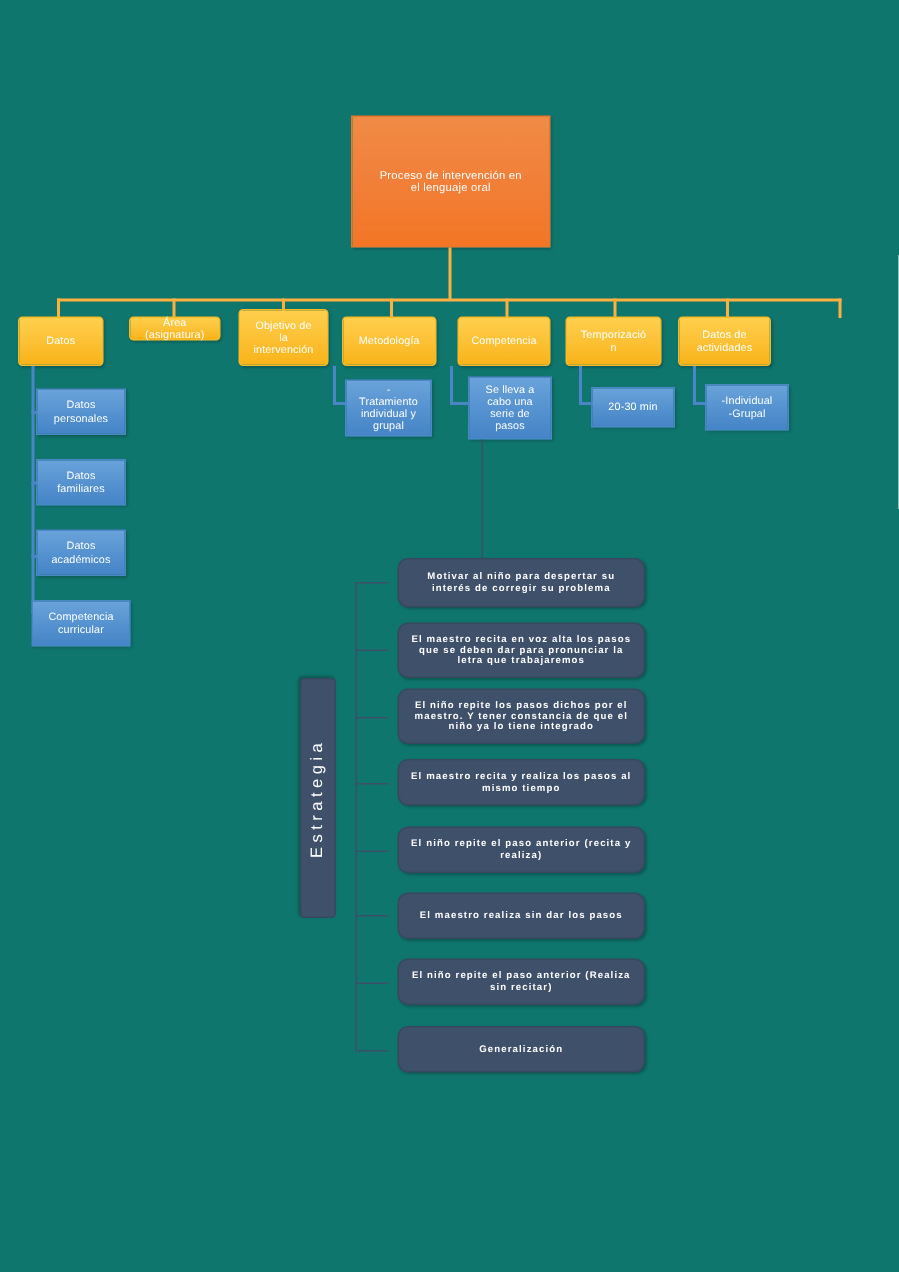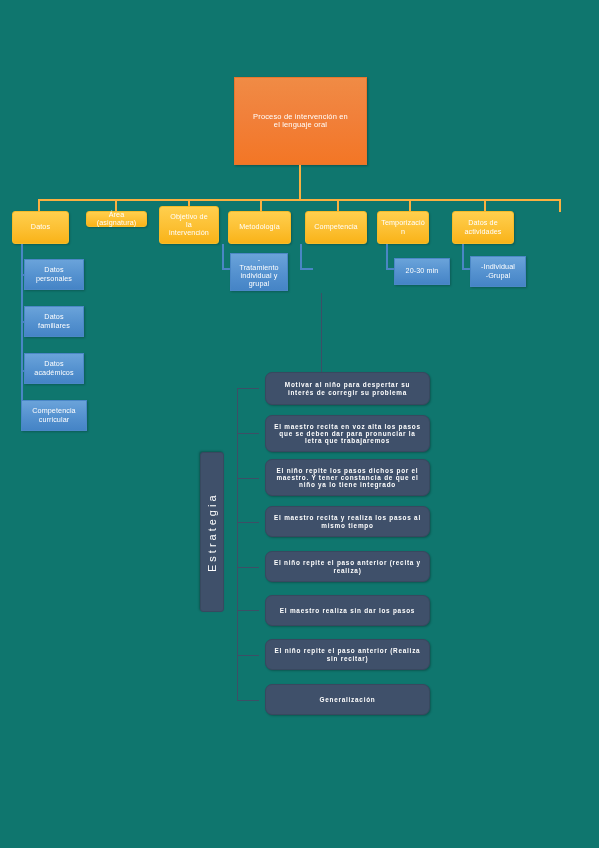--- a/index.html
+++ b/index.html
@@ -135,21 +135,21 @@
   </div>
 
   <div class="node cat" style="left:228px; top:211px; width:63px; height:33px;">
     <span>Metodología</span>
   </div>
 
   <div class="node cat" style="left:305px; top:211px; width:62px; height:33px;">
     <span>Competencia</span>
   </div>
 
-  <div class="node cat" style="left:377px; top:211px; width:52px; height:33px;">
+  <div class="node cat" style="left:377px; top:211px; width:64px; height:33px;">
     <span>Temporizació
 n</span>
   </div>
 
   <div class="node cat" style="left:452px; top:211px; width:62px; height:33px;">
     <span>Datos de
 actividades</span>
   </div>
 
 
@@ -186,20 +186,26 @@
   <div class="node sub" style="left:230px; top:253px; width:58px; height:38px;">
     <span>-
 Tratamiento
 individual y
 grupal</span>
   </div>
 
   <div class="line blue" style="left:300px; top:244px; width:2px; height:26px;"></div>
   <div class="line blue" style="left:300px; top:268px; width:13px; height:2px;"></div>
 
+  <div class="node sub" style="left:312px; top:251px; width:56px; height:42px;">
+    <span>Se lleva a
+cabo una
+serie de
+pasos</span>
+  </div>
 
   <div class="line dark" style="left:321px; top:293px; width:1px; height:80px;"></div>
 
   <div class="line blue" style="left:386px; top:244px; width:2px; height:26px;"></div>
   <div class="line blue" style="left:386px; top:268px; width:10px; height:2px;"></div>
 
   <div class="node sub" style="left:394px; top:258px; width:56px; height:27px;">
     <span>20-30 min</span>
   </div>
 

